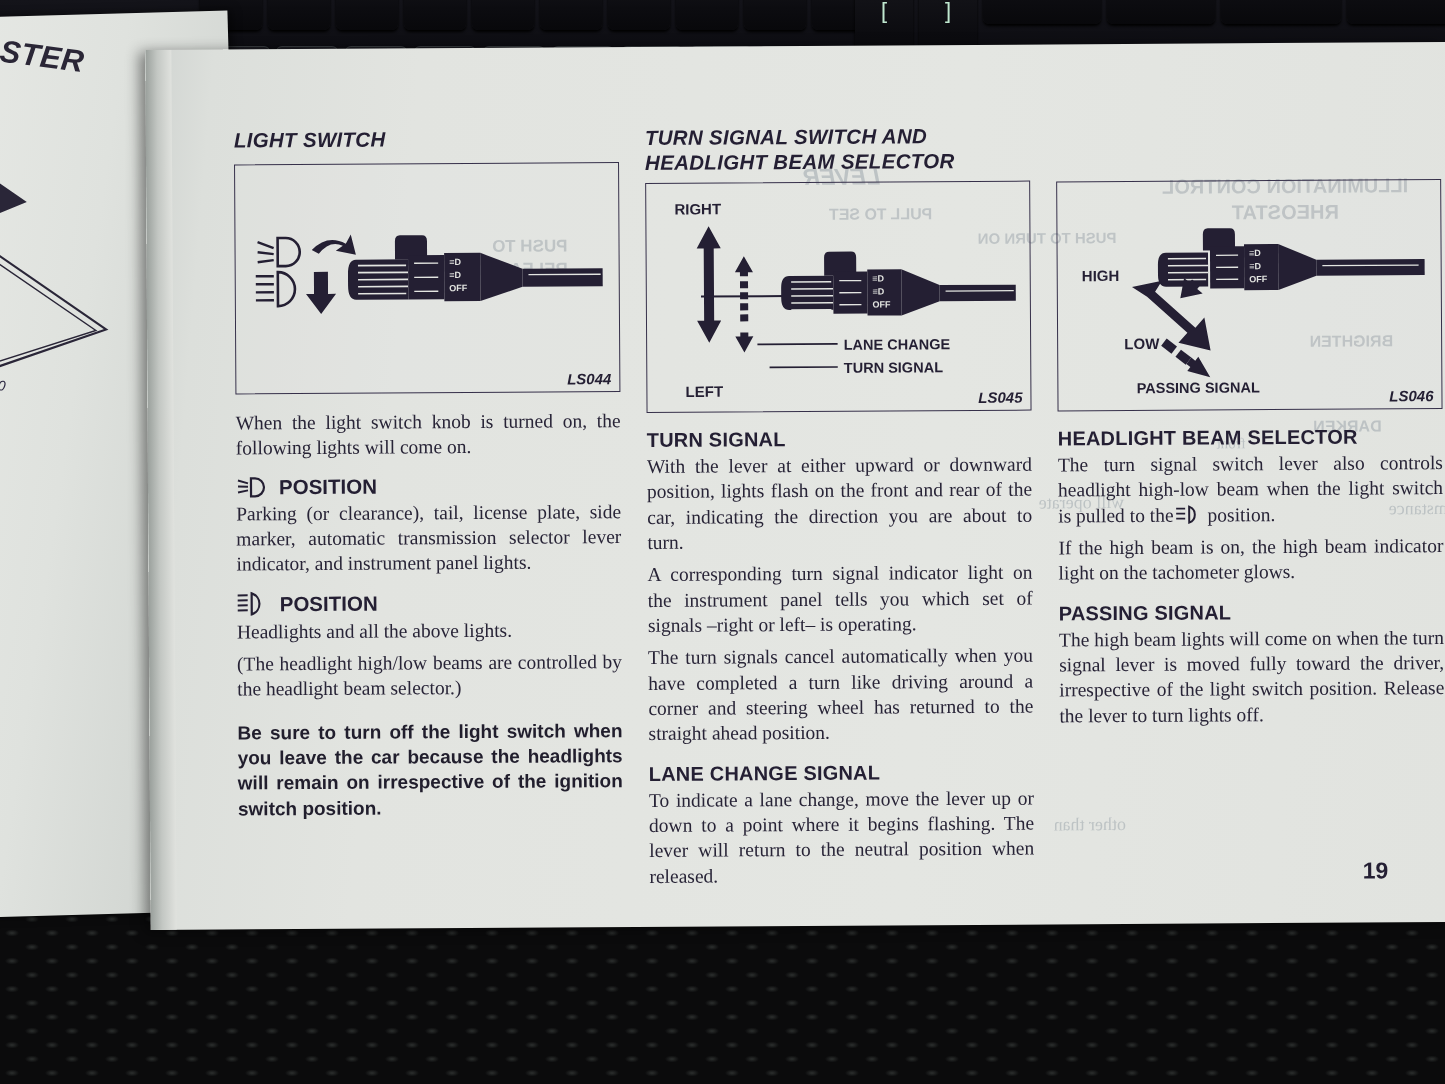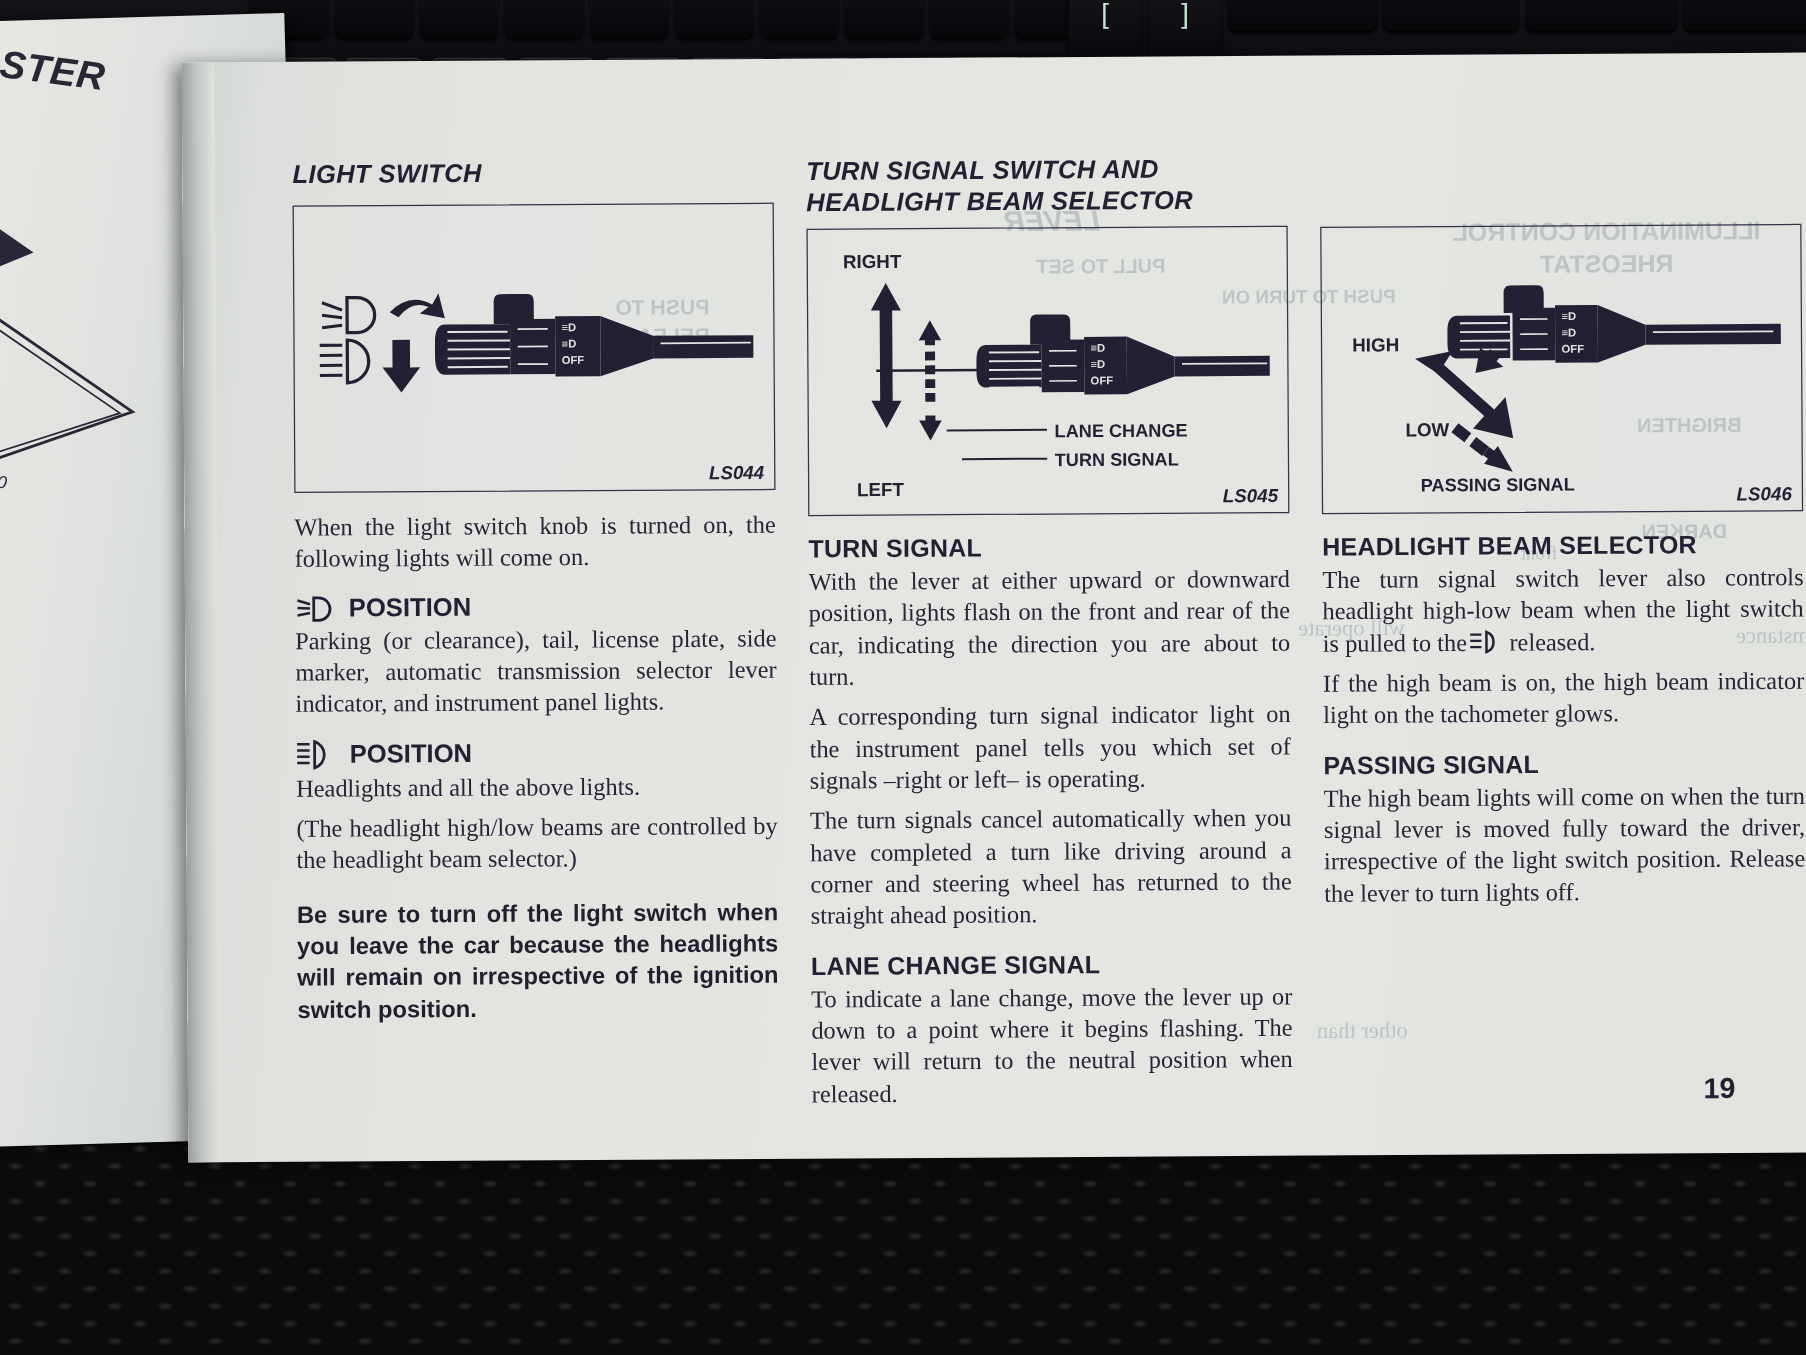--- a/index.html
+++ b/index.html
@@ -429,21 +429,21 @@
               <div class="figcode">LS046</div>
             </div>
 
             <h3 class="sub">HEADLIGHT BEAM SELECTOR</h3>
             <p class="body"><span>The turn signal switch lever also controls headlight high-low beam when the light switch is pulled to the</span><span style="display:inline-block;vertical-align:-3px;margin:0 2px;">
                 <svg width="30" height="20" viewBox="0 0 30 20">
                   <g stroke="#241f33" stroke-width="1.8" fill="none">
                     <path d="M1 4 L10 4 M1 9 L10 9 M1 14 L10 14"></path>
                   </g>
                   <path d="M14 2 L14 18 A8.5 8.5 0 0 0 14 2 Z" fill="none" stroke="#241f33" stroke-width="2"></path>
-                </svg></span><span>released.</span></p>
+                </svg></span><span>position.</span></p>
             <p class="body">If the high beam is on, the high beam indicator light on the tachometer glows.</p>
 
             <h3 class="sub sp">PASSING SIGNAL</h3>
             <p class="body">The high beam lights will come on when the turn signal lever is moved fully toward the driver, irrespective of the light switch position. Release the lever to turn lights off.</p>
           </div>
 
         </div>
 
         <div class="pagenum">19</div>
       </div>

